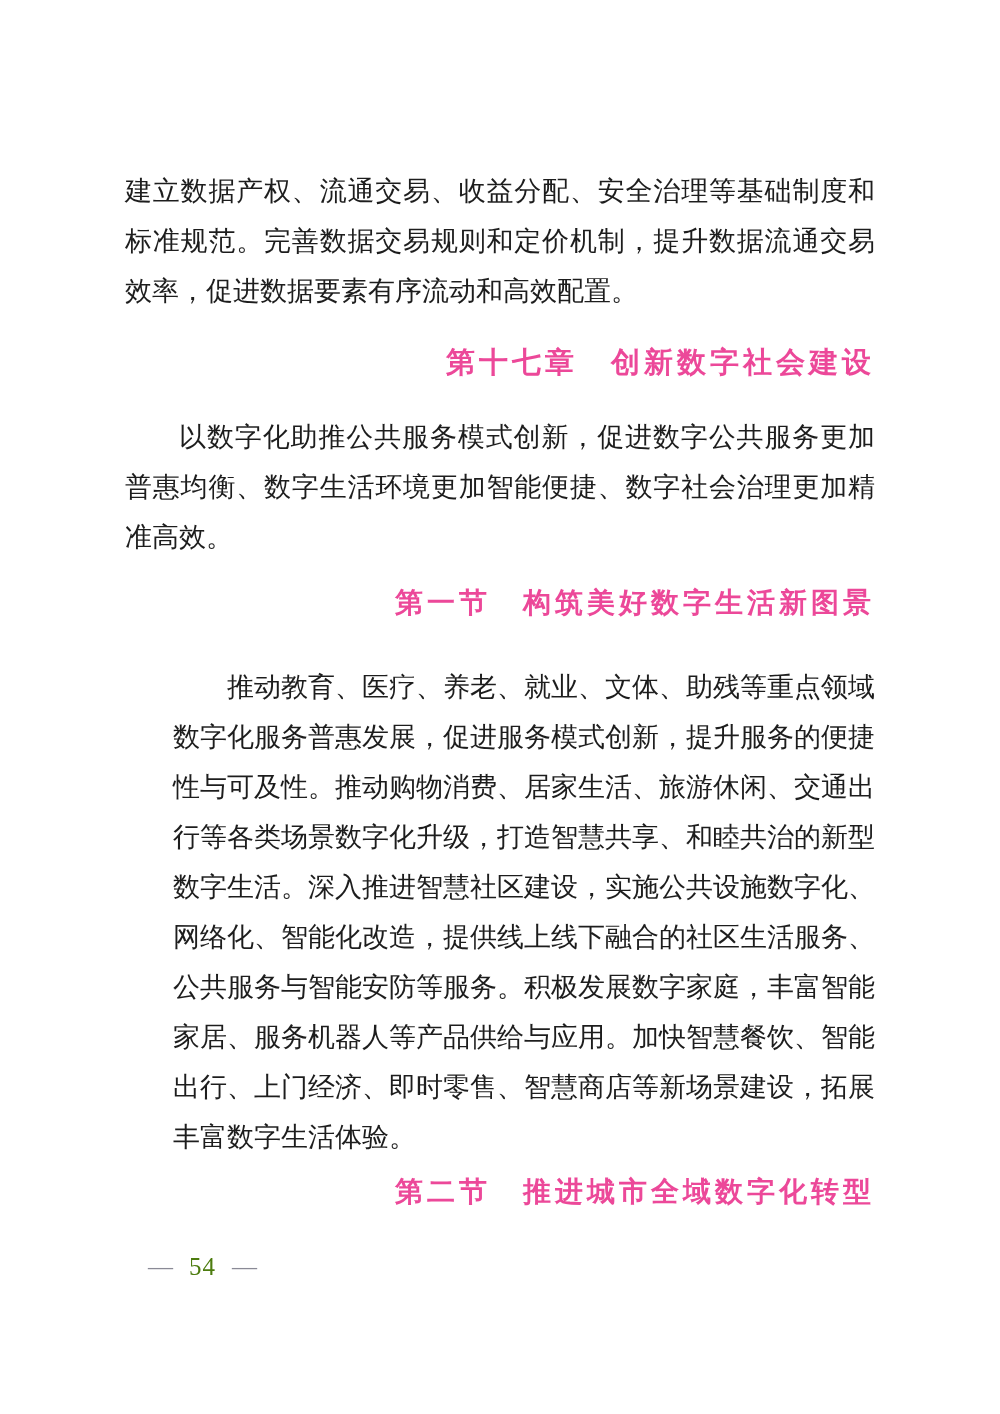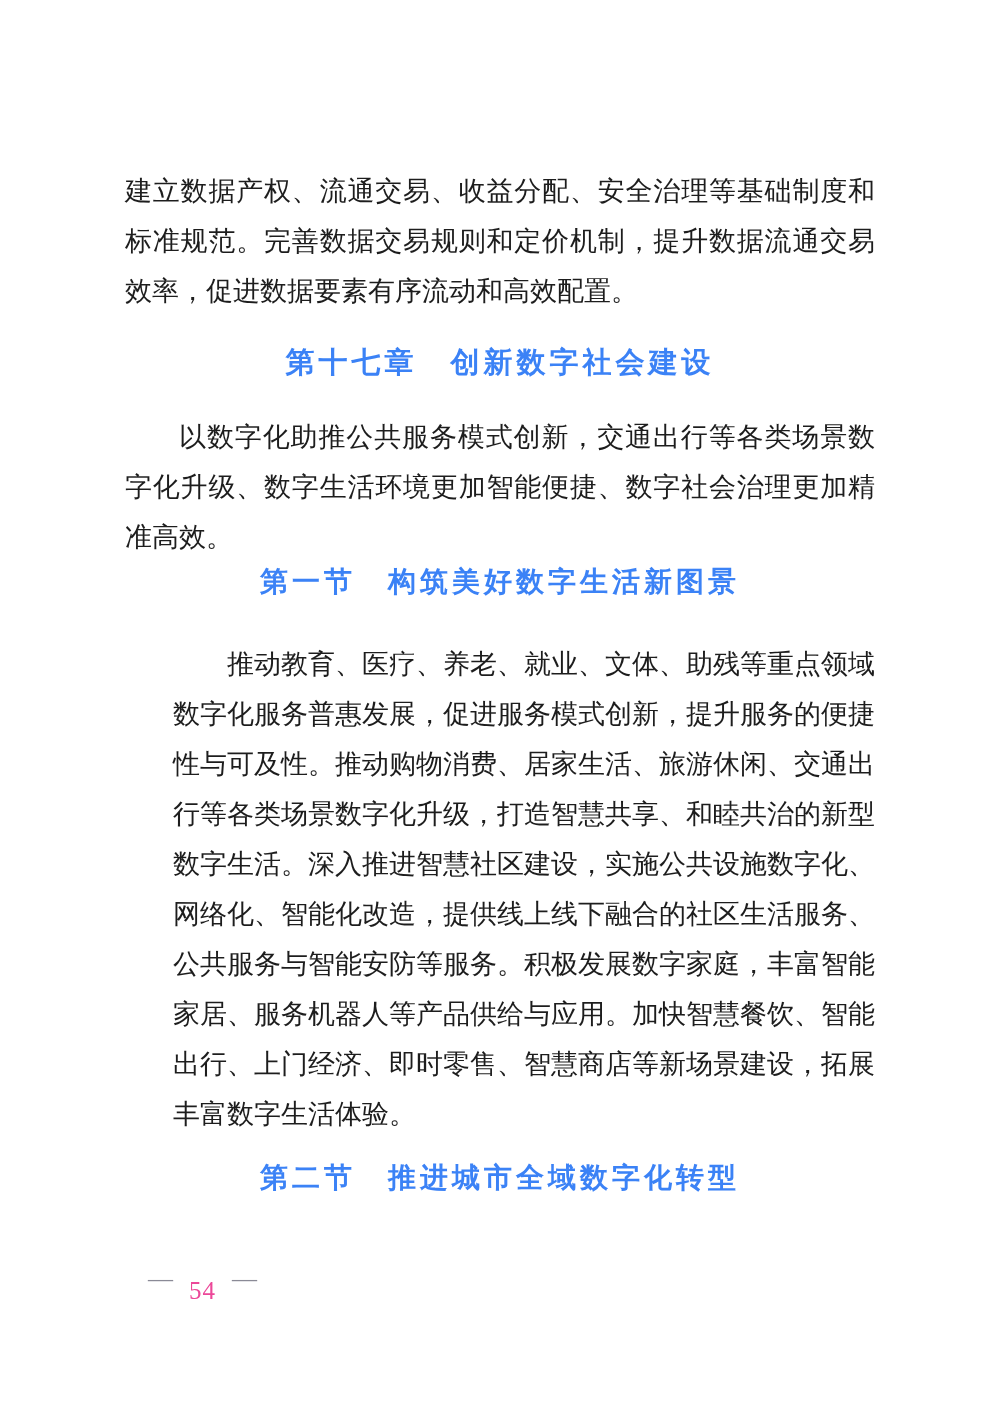--- a/index.html
+++ b/index.html
@@ -30,73 +30,75 @@
     color: #1d1d1d;
   }
 
   .indent { text-indent: 2em; }
 
   .para-continued { margin-top: 166px; }
 
   .heading {
     font-family: "Liberation Sans", "DejaVu Sans", sans-serif;
     font-weight: bold;
-    text-align: center;
+    text-align: right;
     letter-spacing: 4px;
-    color: #3b82f6;
+    color: #ec4899;
   }
 
   .chapter-heading {
     margin-top: 26px;
     font-size: 29px;
     line-height: 40px;
   }
 
   .chapter-intro { margin-top: 30px; }
 
   .section1-heading {
+    margin-top: 23px;
     font-size: 28px;
     line-height: 40px;
+    font-family: Liberation Mono, monospace;
   }
 
   .section1-body { margin-top: 37px; margin-left: 48px; }
 
   .section2-heading {
-    margin-top: 19px;
+    margin-top: 10px;
     font-size: 28px;
     line-height: 40px;
   }
 
   .section2-body { margin-top: 31px; }
 
   .footer {
     position: absolute;
     left: 148px;
     top: 1250px;
     display: inline-flex;
     align-items: center;
     gap: 16px;
     font-size: 25px;
     line-height: 34px;
   }
 
   .footer .dash { color: #8a8a96; }
-  .footer .page-num { color: #ec4899; letter-spacing: 1px; margin-top: 24px; }
+  .footer .page-num { color: #4d7c0f; letter-spacing: 1px; }
 </style>
 </head>
 <body>
 
 <div class="page">
   <div class="content">
 
     <p class="para para-continued">建立数据产权、流通交易、收益分配、安全治理等基础制度和标准规范。完善数据交易规则和定价机制，提升数据流通交易效率，促进数据要素有序流动和高效配置。</p>
 
     <h2 class="heading chapter-heading">第十七章　创新数字社会建设</h2>
 
-    <p class="para indent chapter-intro">以数字化助推公共服务模式创新，交通出行等各类场景数字化升级、数字生活环境更加智能便捷、数字社会治理更加精准高效。</p>
+    <p class="para indent chapter-intro">以数字化助推公共服务模式创新，促进数字公共服务更加普惠均衡、数字生活环境更加智能便捷、数字社会治理更加精准高效。</p>
 
     <h3 class="heading section1-heading">第一节　构筑美好数字生活新图景</h3>
 
     <p class="para indent section1-body">推动教育、医疗、养老、就业、文体、助残等重点领域数字化服务普惠发展，促进服务模式创新，提升服务的便捷性与可及性。推动购物消费、居家生活、旅游休闲、交通出行等各类场景数字化升级，打造智慧共享、和睦共治的新型数字生活。深入推进智慧社区建设，实施公共设施数字化、网络化、智能化改造，提供线上线下融合的社区生活服务、公共服务与智能安防等服务。积极发展数字家庭，丰富智能家居、服务机器人等产品供给与应用。加快智慧餐饮、智能出行、上门经济、即时零售、智慧商店等新场景建设，拓展丰富数字生活体验。</p>
 
     <h3 class="heading section2-heading">第二节　推进城市全域数字化转型</h3>
 
 
   </div>
 

